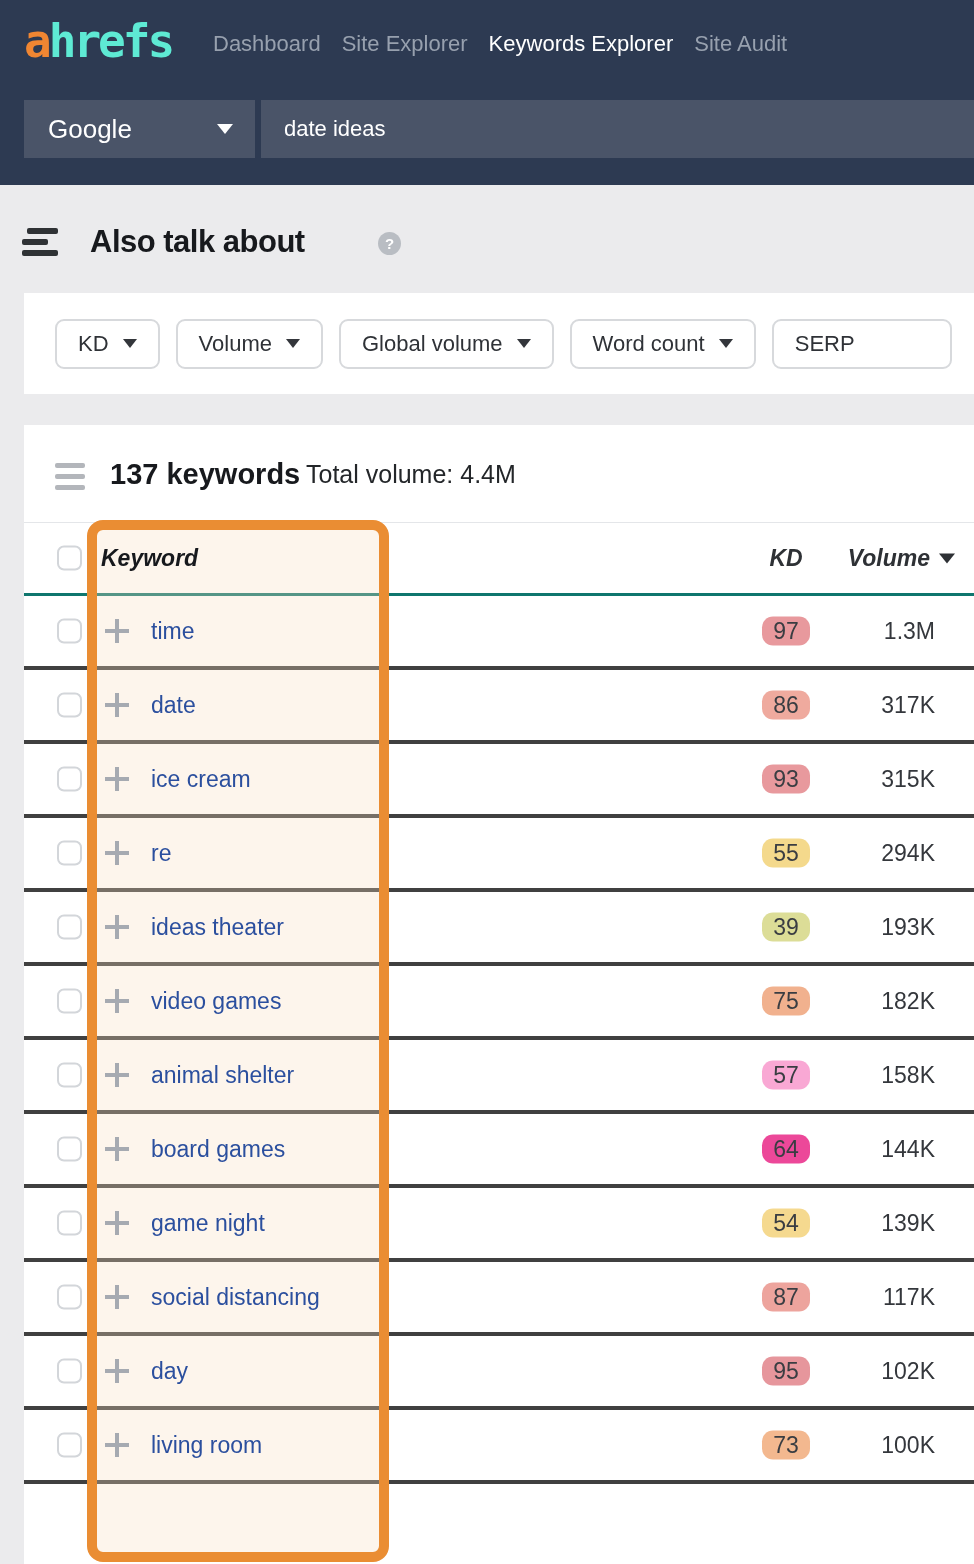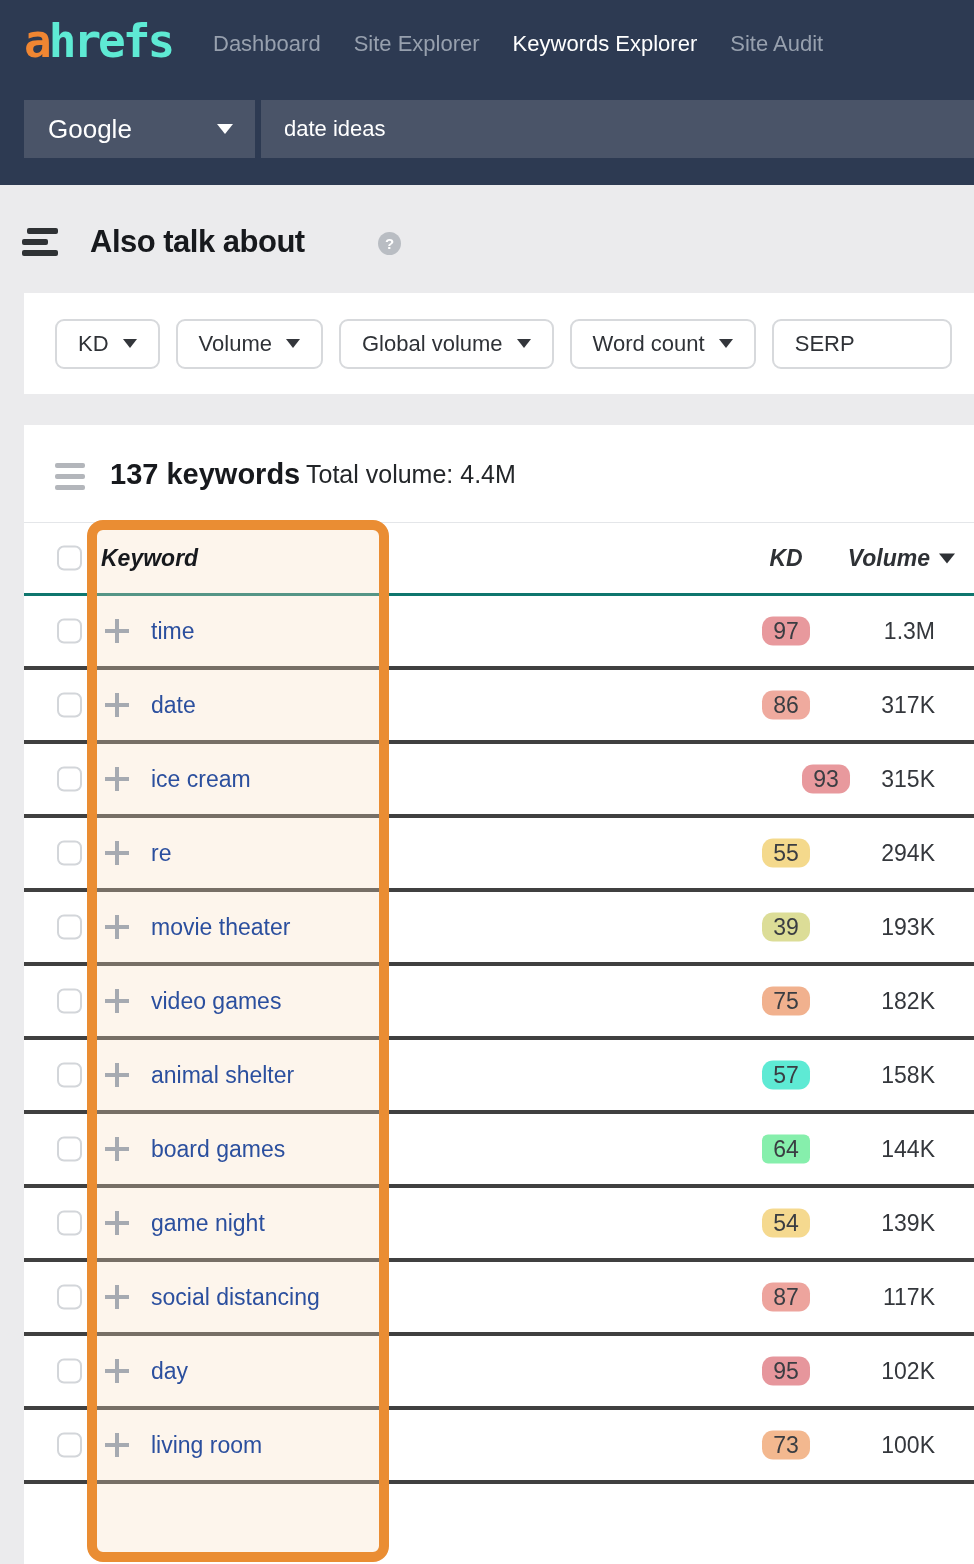--- a/index.html
+++ b/index.html
@@ -8,21 +8,21 @@
     position:relative; overflow:hidden;
     font-family:"Liberation Sans", sans-serif;
     background:#ebebed;
   }
 
   
   .topnav { position:absolute; left:0; top:0; width:974px; height:185px; background:#2d3a52; }
   .logo { position:absolute; left:24px; top:13px; font-family:"DejaVu Sans Mono", monospace; font-weight:bold; font-size:46px; letter-spacing:-3px; line-height:56px; }
   .logo .logo-a { color:#f08632; }
   .logo .logo-rest { color:#5eead4; }
-  .nav-links { position:absolute; left:213px; top:0; height:88px; display:flex; align-items:center; gap:33px; }
+  .nav-links { position:absolute; left:213px; top:0; height:88px; display:flex; align-items:center; gap:21px; }
   .nav-link { font-size:22px; color:#97a0ae; white-space:nowrap; cursor:pointer; }
   .nav-link.active { color:#ffffff; font-weight:500; }
 
   .engine-select { position:absolute; left:24px; top:100px; width:231px; height:58px; background:#4a5468; display:flex; align-items:center; }
   .engine-select .label { color:#ffffff; font-size:26px; padding-left:24px; }
   .caret-down-white { position:absolute; right:22px; top:50%; transform:translateY(-50%); width:0; height:0;
     border-left:8px solid transparent; border-right:8px solid transparent; border-top:10px solid #ffffff; }
   .query-input { position:absolute; left:261px; top:100px; width:713px; height:58px; background:#4a5468; display:flex; align-items:center; }
   .query-input .value { color:#ffffff; font-size:22px; padding-left:23px; }
 
@@ -159,62 +159,62 @@
     <span class="plus-icon"></span>
     <a class="kw-link">date</a>
     <span class="kd-badge" style="background: rgb(239, 170, 158);">86</span>
     <span class="vol-value">317K</span>
   </div>
 
   <div class="row">
     <span class="checkbox"></span>
     <span class="plus-icon"></span>
     <a class="kw-link">ice cream</a>
-    <span class="kd-badge" style="background: rgb(232, 153, 157); margin-left: 40px;">93</span>
+    <span class="kd-badge" style="background: rgb(232, 153, 157);">93</span>
     <span class="vol-value">315K</span>
   </div>
 
   <div class="row">
     <span class="checkbox"></span>
     <span class="plus-icon"></span>
     <a class="kw-link">re</a>
     <span class="kd-badge" style="background: rgb(244, 217, 140);">55</span>
     <span class="vol-value">294K</span>
   </div>
 
   <div class="row">
     <span class="checkbox"></span>
     <span class="plus-icon"></span>
-    <a class="kw-link">movie theater</a>
+    <a class="kw-link">ideas theater</a>
     <span class="kd-badge" style="background: rgb(220, 221, 151);">39</span>
     <span class="vol-value">193K</span>
   </div>
 
   <div class="row">
     <span class="checkbox"></span>
     <span class="plus-icon"></span>
     <a class="kw-link">video games</a>
     <span class="kd-badge" style="background: rgb(241, 177, 142);">75</span>
     <span class="vol-value">182K</span>
   </div>
 
 
   <div class="row">
     <span class="checkbox"></span>
     <span class="plus-icon"></span>
     <a class="kw-link">animal shelter</a>
-    <span class="kd-badge" style="background: #5eead4;">57</span>
+    <span class="kd-badge" style="background: #f9a8d4;">57</span>
     <span class="vol-value">158K</span>
   </div>
 
   <div class="row">
     <span class="checkbox"></span>
     <span class="plus-icon"></span>
     <a class="kw-link">board games</a>
-    <span class="kd-badge" style="background: #86efac; border-radius: 6px;">64</span>
+    <span class="kd-badge" style="background: #ec4899;">64</span>
     <span class="vol-value">144K</span>
   </div>
 
   <div class="row">
     <span class="checkbox"></span>
     <span class="plus-icon"></span>
     <a class="kw-link">game night</a>
     <span class="kd-badge" style="background: rgb(245, 217, 143);">54</span>
     <span class="vol-value">139K</span>
   </div>

